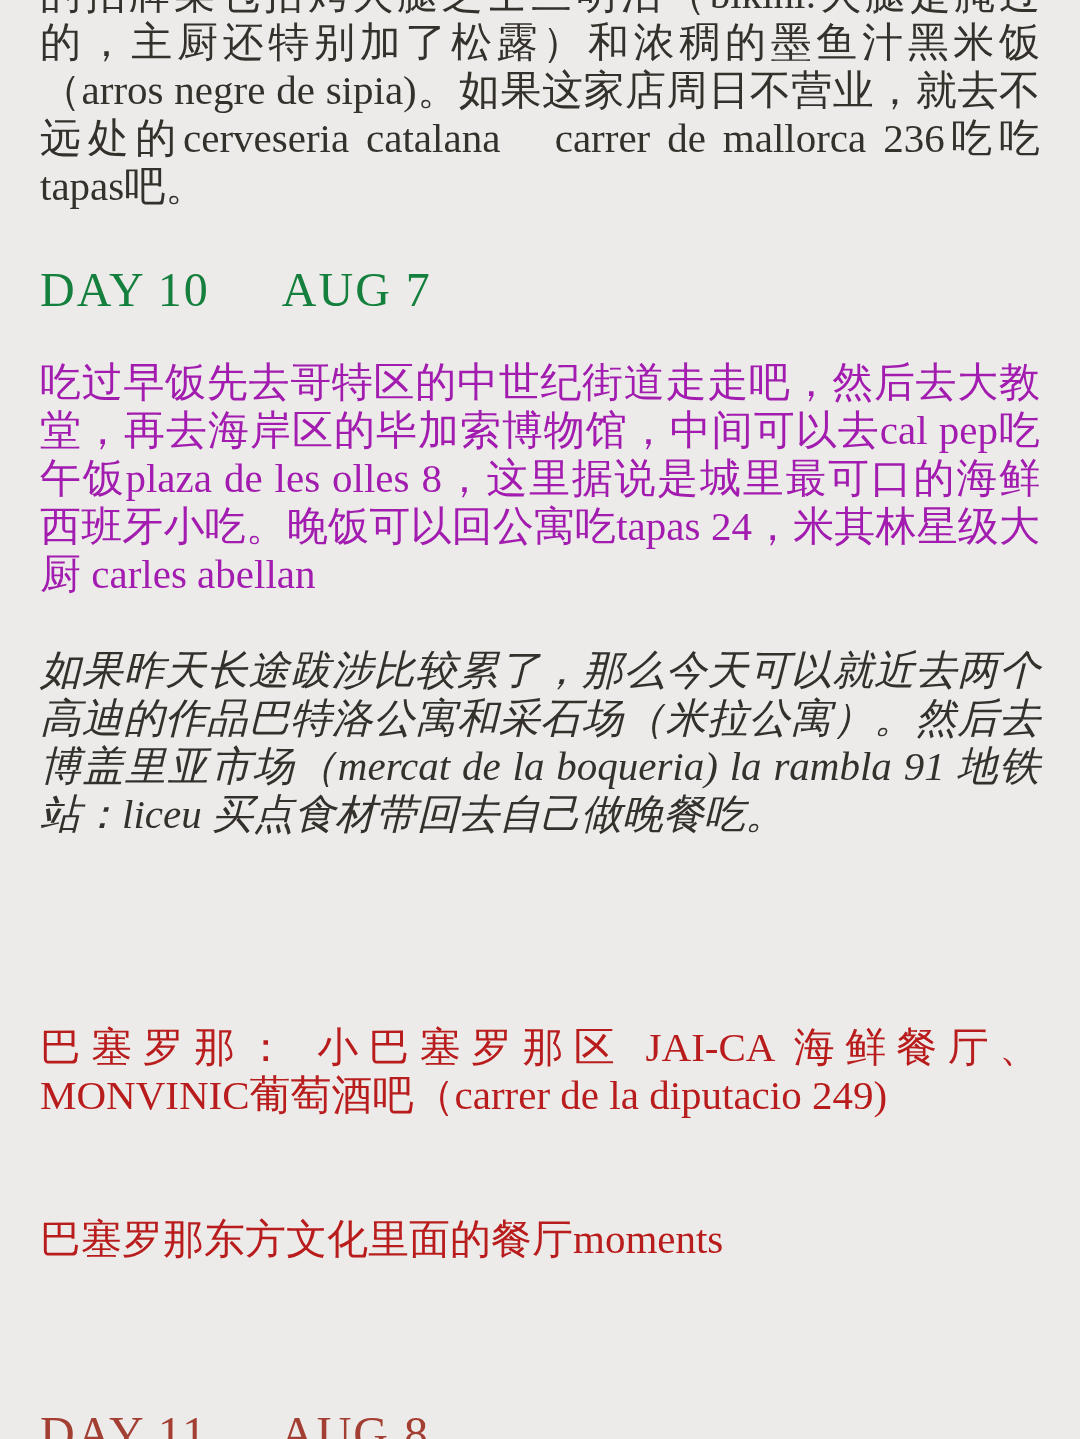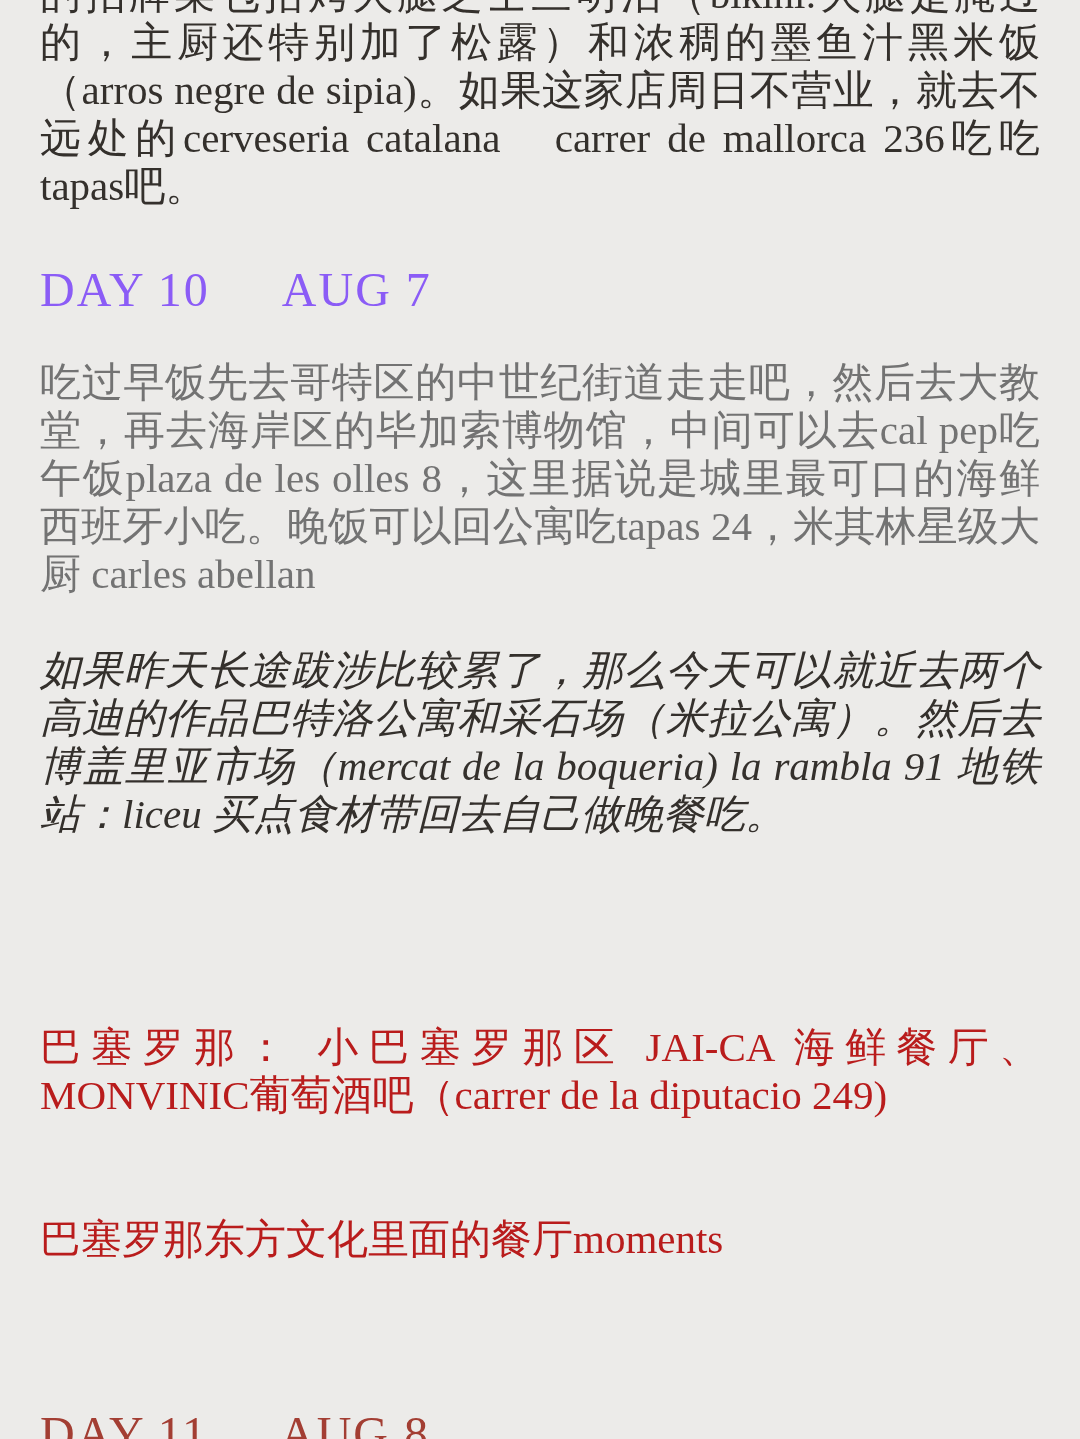--- a/index.html
+++ b/index.html
@@ -45,25 +45,25 @@
   .mt-rest    { margin-top: 89px; }
   .mt-head2   { margin-top: 51px; }
 </style>
 </head>
 <body style="background: rgb(236, 235, 233);">
 
 <div class="page">
 
   <p class="para mt-intro" style="color: rgb(52, 48, 44);">的招牌菜包括烤火腿芝士三明治（bikini:火腿是腌过的，主厨还特别加了松露）和浓稠的墨鱼汁黑米饭（arros negre de sipia)。如果这家店周日不营业，就去不远处的cerveseria catalana　carrer de mallorca 236吃吃tapas吧。</p>
 
-  <h2 class="heading mt-head1" style="color: #8b5cf6;">
+  <h2 class="heading mt-head1" style="color: #15803d;">
     <span>DAY 10</span><span class="date-label">AUG 7</span>
   </h2>
 
-  <p class="para mt-para-a" style="color: #737373;">吃过早饭先去哥特区的中世纪街道走走吧，然后去大教堂，再去海岸区的毕加索博物馆，中间可以去cal pep吃午饭plaza de les olles 8，这里据说是城里最可口的海鲜西班牙小吃。晚饭可以回公寓吃tapas 24，米其林星级大厨 carles abellan</p>
+  <p class="para mt-para-a" style="color: #a21caf;">吃过早饭先去哥特区的中世纪街道走走吧，然后去大教堂，再去海岸区的毕加索博物馆，中间可以去cal pep吃午饭plaza de les olles 8，这里据说是城里最可口的海鲜西班牙小吃。晚饭可以回公寓吃tapas 24，米其林星级大厨 carles abellan</p>
 
   <p class="para mt-para-b" style="color: rgb(52, 48, 44); font-style: italic;">如果昨天长途跋涉比较累了，那么今天可以就近去两个高迪的作品巴特洛公寓和采石场（米拉公寓）。然后去博盖里亚市场（mercat de la boqueria) la rambla 91 地铁站：liceu 买点食材带回去自己做晚餐吃。</p>
 
   <p class="para mt-rest" style="color: #b91c1c;">
     <span class="line">巴塞罗那： 小巴塞罗那区 JAI-CA 海鲜餐厅、MONVINIC葡萄酒吧（carrer de la diputacio 249)</span>
     <span class="line">巴塞罗那东方文化里面的餐厅moments</span>
   </p>
 
   <h2 class="heading mt-head2" style="color: rgb(163, 62, 51);">
     <span>DAY 11</span><span class="date-label">AUG 8</span>

